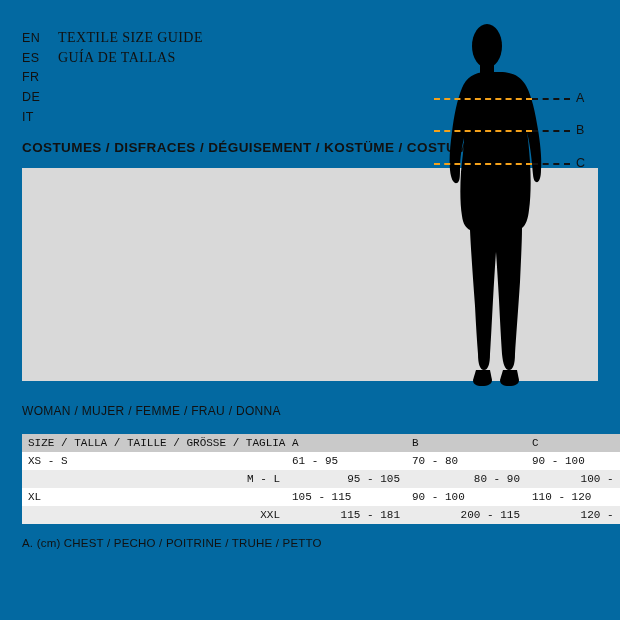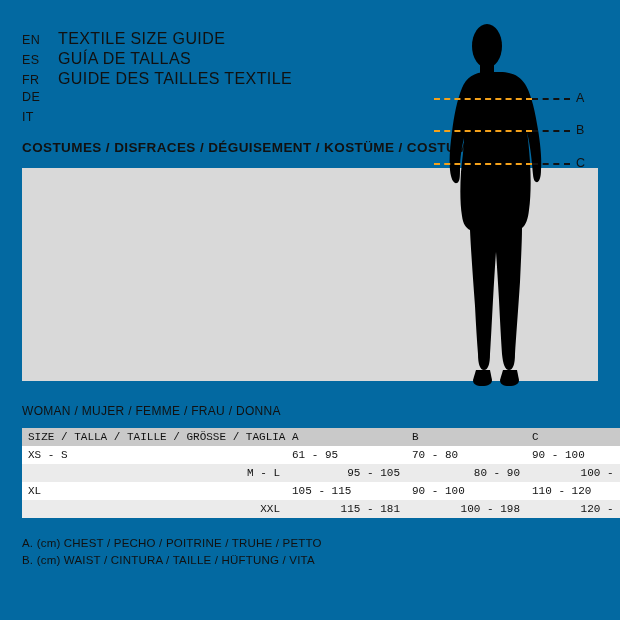--- a/index.html
+++ b/index.html
@@ -31,21 +31,22 @@
     height: 20px;
     font-size: 12.5px;
     letter-spacing: 0.4px;
   }
   .lang-code {
     width: 36px;
     flex: 0 0 36px;
     font-size: 12.5px;
   }
   .lang-text {
-    font-size: 16px;
+    font-size: 14px;
+    font-family: Liberation Serif, serif;
   }
 
   .costumes-title {
     position: absolute;
     left: 22px;
     top: 140px;
     font-size: 13.5px;
     font-weight: bold;
     letter-spacing: 0.4px;
   }
@@ -93,21 +94,21 @@
   
   .table-wrap {
     position: absolute;
     left: 22px;
     top: 404px;
     width: 576px;
   }
   .woman-head {
     font-size: 12px;
     letter-spacing: 0.3px;
-    margin-bottom: 10px;
+    margin-bottom: 16px;
   }
   table.size {
     border-collapse: collapse;
     width: 576px;
     font-size: 11px;
     table-layout: fixed;
   }
   table.size th, table.size td {
     padding: 3px 6px;
     text-align: left;
@@ -148,21 +149,20 @@
     <div class="lang-row">
       <span class="lang-code">EN</span>
       <span class="lang-text">TEXTILE SIZE GUIDE</span>
     </div>
     <div class="lang-row">
       <span class="lang-code">ES</span>
       <span class="lang-text">GUÍA DE TALLAS</span>
     </div>
     <div class="lang-row">
       <span class="lang-code">FR</span>
-      <span class="lang-text">GUIDE DES TAILLES TEXTILE</span>
     </div>
     <div class="lang-row">
       <span class="lang-code">DE</span>
     </div>
     <div class="lang-row">
       <span class="lang-code">IT</span>
     </div>
   </div>
 
   <div class="costumes-title">COSTUMES / DISFRACES / DÉGUISEMENT / KOSTÜME / COSTUMI</div>
@@ -253,25 +253,24 @@
         </tr>
         <tr class="odd">
           <td>XL</td>
           <td class="cell-center">105 - 115</td>
           <td class="cell-center">90 - 100</td>
           <td class="cell-center">110 - 120</td>
         </tr>
         <tr class="even">
           <td>XXL</td>
           <td class="cell-center">115 - 181</td>
-          <td class="cell-center">100 - 198</td>
+          <td class="cell-center">200 - 115</td>
           <td class="cell-center">120 - 130</td>
         </tr>
       </tbody>
     </table>
   </div>
 
   <div class="legend">
     <div>A. (cm) CHEST / PECHO / POITRINE / TRUHE / PETTO</div>
-    <div>B. (cm) WAIST / CINTURA / TAILLE / HÜFTUNG / VITA</div>
   </div>
 
 </div>
 
 </body></html>

